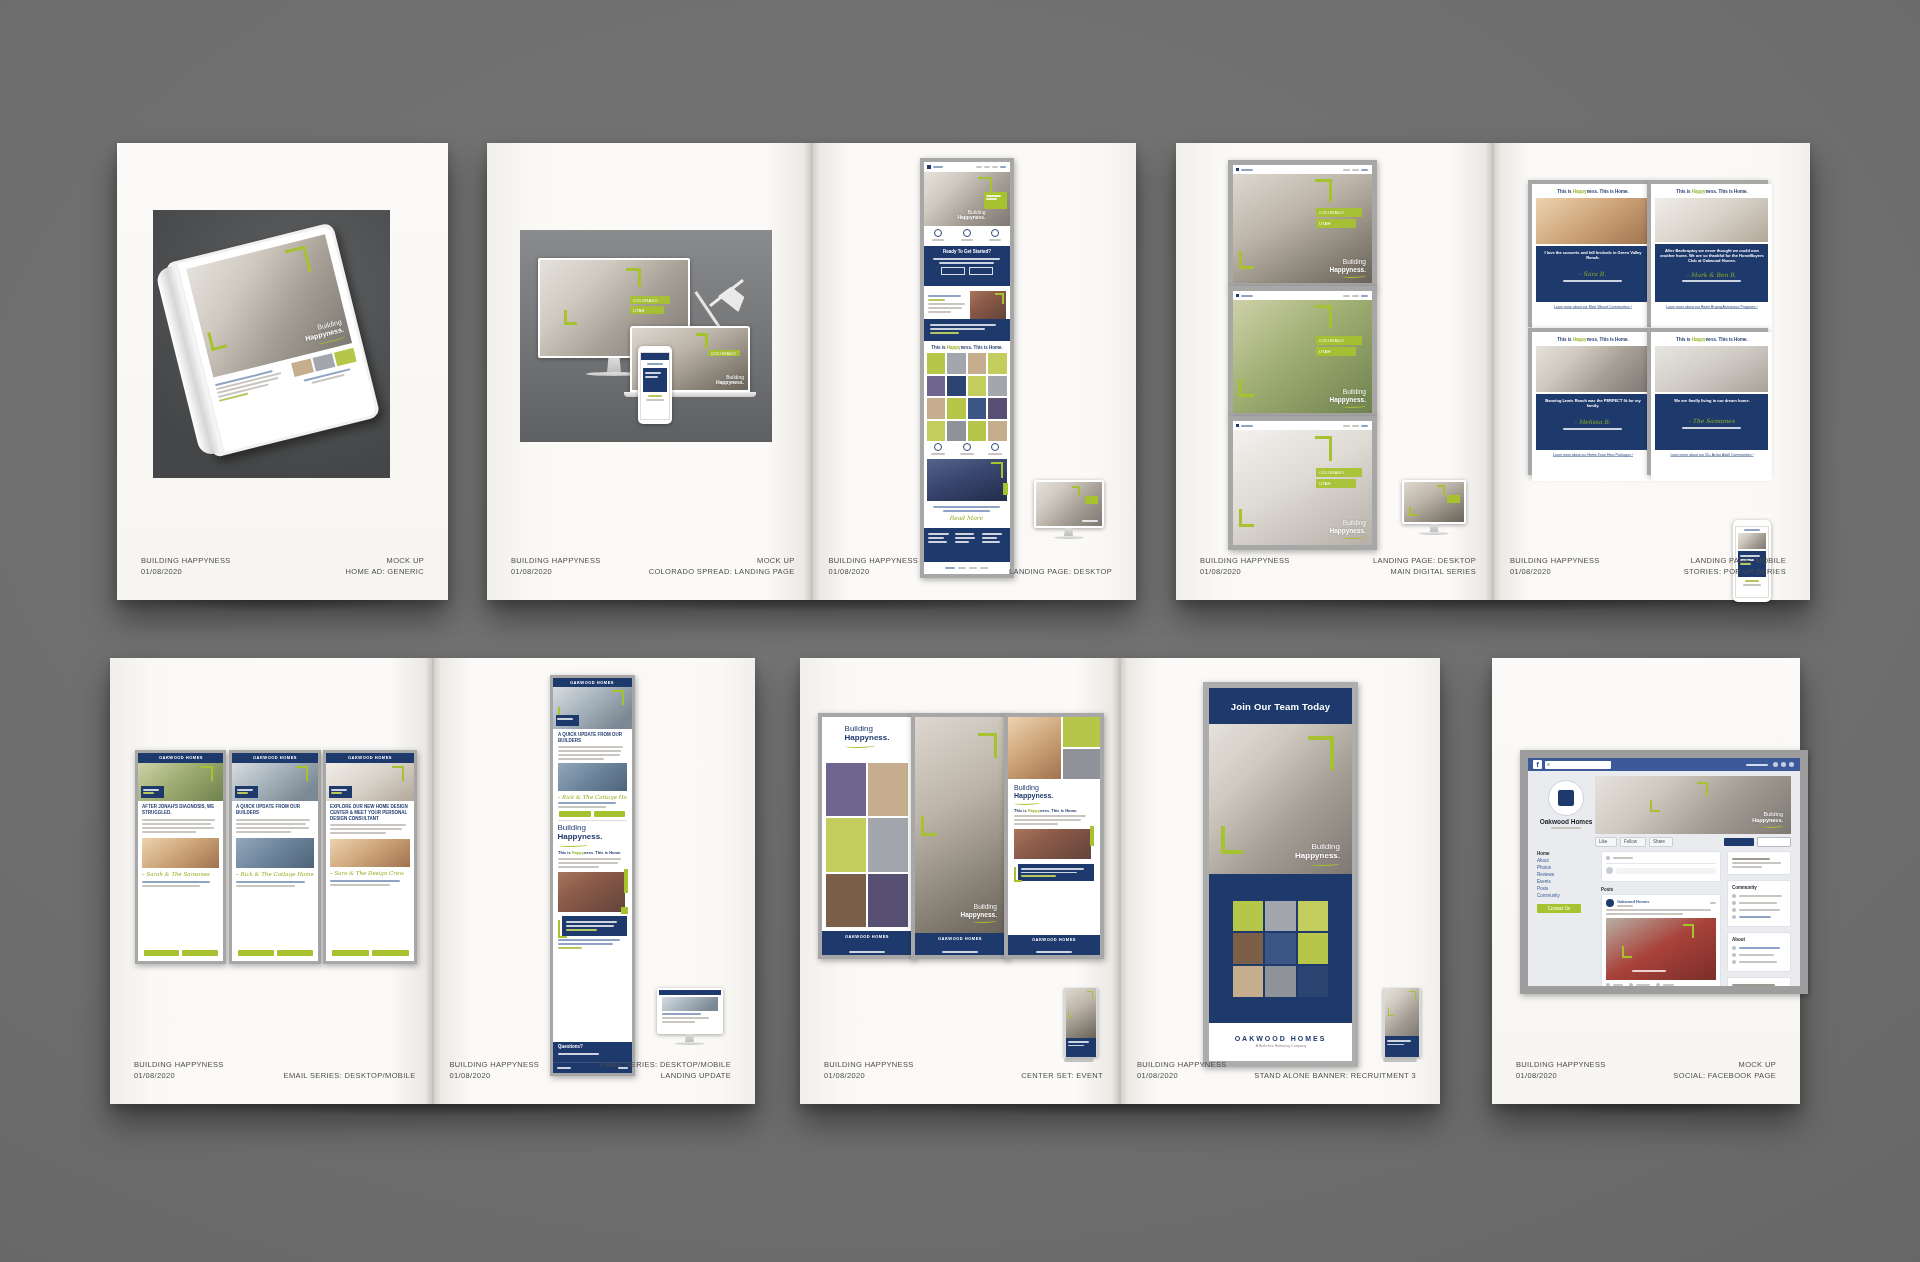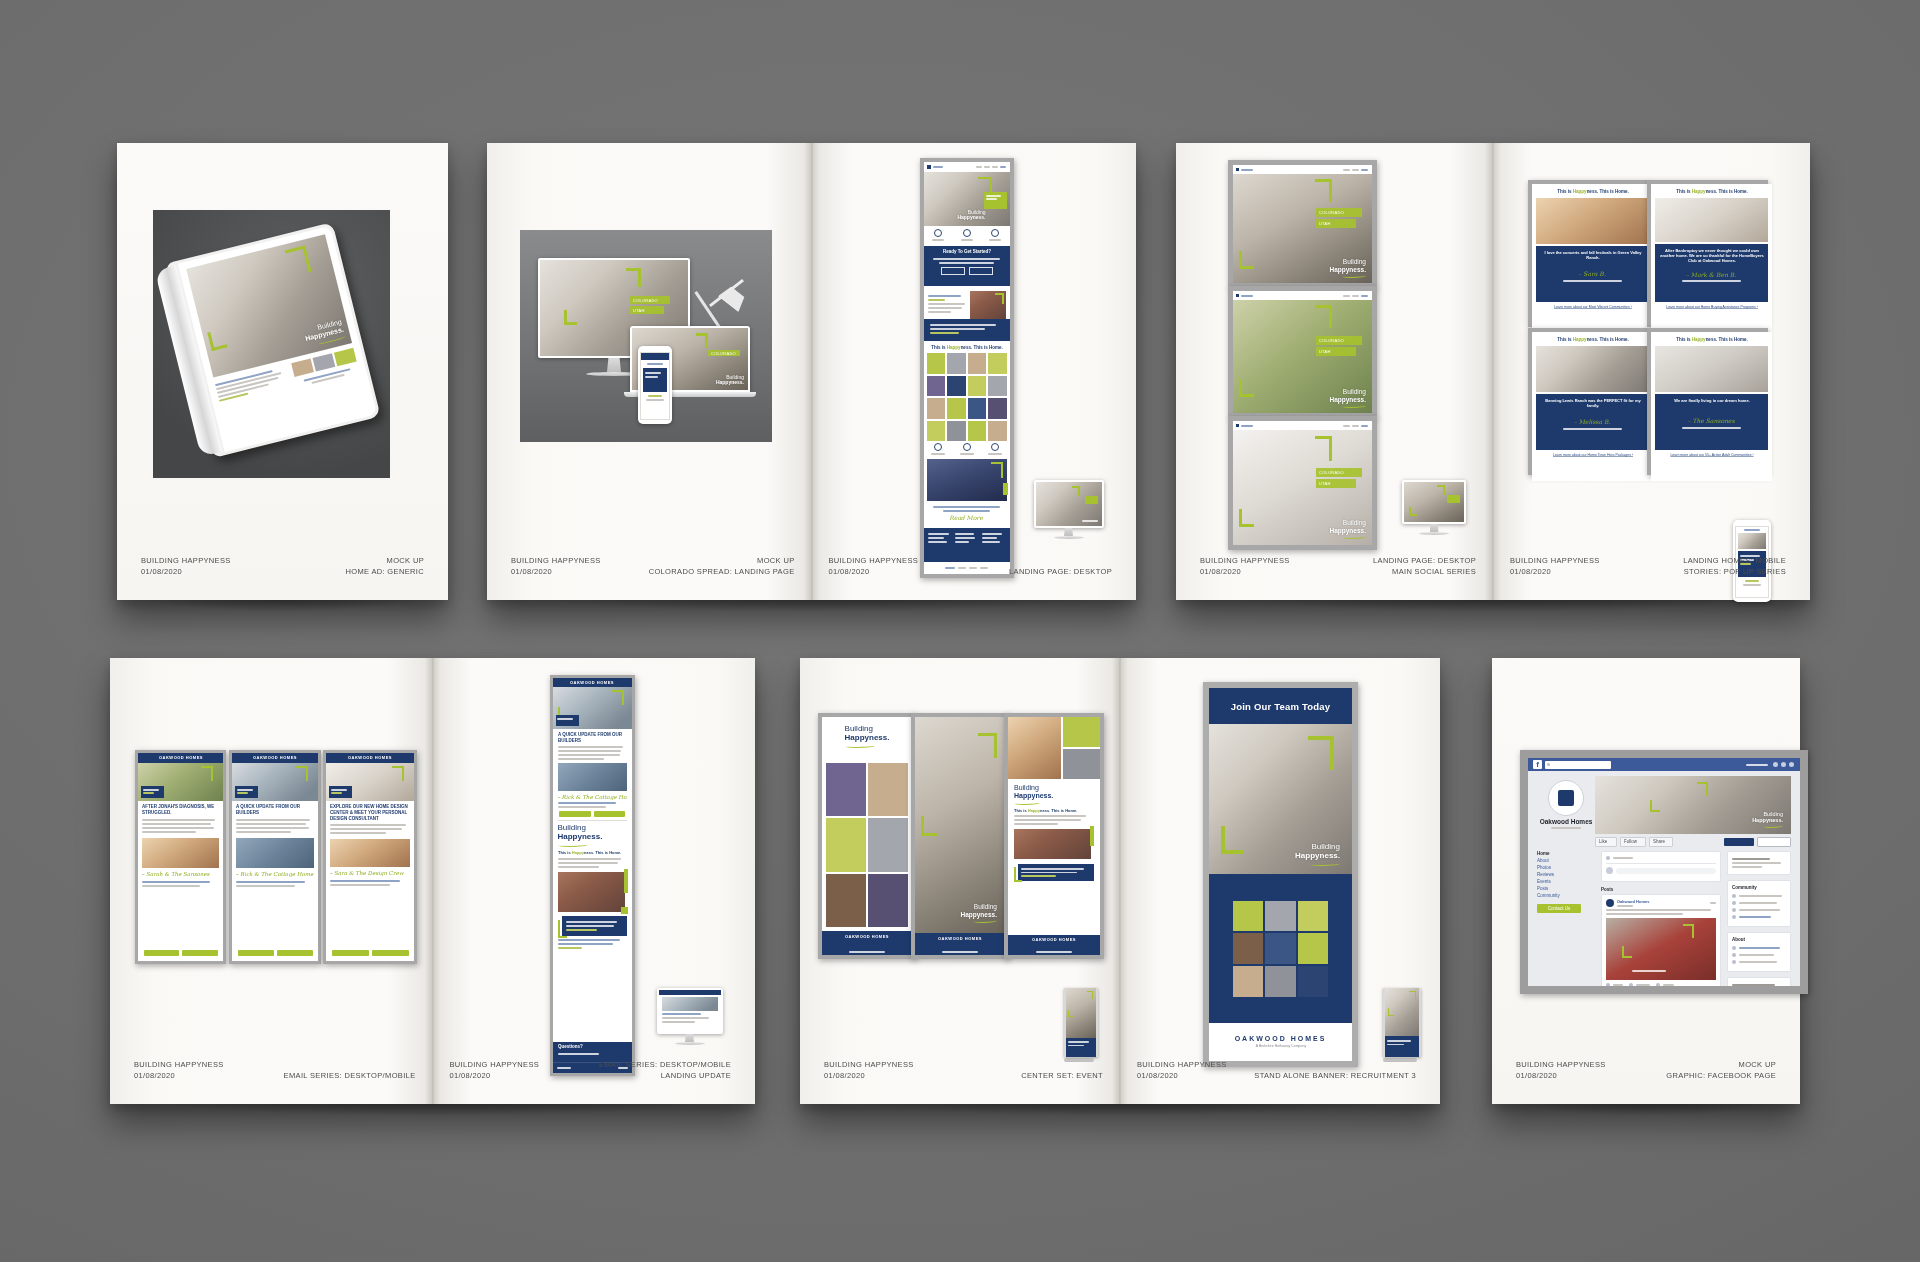--- a/index.html
+++ b/index.html
@@ -484,21 +484,21 @@
       <div class="mstand" style="height:8px;width:9px"></div>
       <div class="mbase" style="width:30px;height:3px"></div>
     </div>
 
     <div class="pf pfl">
       <div>BUILDING HAPPYNESS</div>
       <div>01/08/2020</div>
     </div>
     <div class="pf pfr in">
       <div>LANDING PAGE: DESKTOP</div>
-      <div>MAIN SOCIAL SERIES</div>
+      <div>MAIN DIGITAL SERIES</div>
     </div>
   </div>
 
   <div class="page pr">
 
     <div class="frame" style="left:35px;top:37px;width:113px;height:139px;padding:4px">
       <div class="fi" style="padding:5px 4px">
         <div class="mcw" style="height:7px">
             <div class="mc" style="font-size:9px"><span class="tih"><span>This is </span><span class="gtxt">Happy</span><span>ness. This is Home.</span></span></div>
           </div>
@@ -585,21 +585,21 @@
         <div class="line lg lc" style="width:14px;margin-top:3px"></div>
         <div class="line lc" style="width:18px"></div>
       </div>
     </div>
 
     <div class="pf pfl in">
       <div>BUILDING HAPPYNESS</div>
       <div>01/08/2020</div>
     </div>
     <div class="pf pfr">
-      <div>LANDING HOMES: MOBILE</div>
+      <div>LANDING PAGE: MOBILE</div>
       <div>STORIES: POP UP SERIES</div>
     </div>
   </div>
   <div class="fold"></div>
 </div>
 
 <div class="sheet" style="left:110px;top:658px;width:645px;height:446px">
   <div class="page pl">
 
     <div class="frame" style="left:25px;top:92px;width:85px;height:208px;padding:3px">
@@ -1196,16 +1196,16 @@
         </div>
       </div>
     </div>
 
     <div class="pf pfl">
       <div>BUILDING HAPPYNESS</div>
       <div>01/08/2020</div>
     </div>
     <div class="pf pfr">
       <div>MOCK UP</div>
-      <div>GRAPHIC: FACEBOOK PAGE</div>
+      <div>SOCIAL: FACEBOOK PAGE</div>
     </div>
   </div>
 </div>
 
 </body></html>

